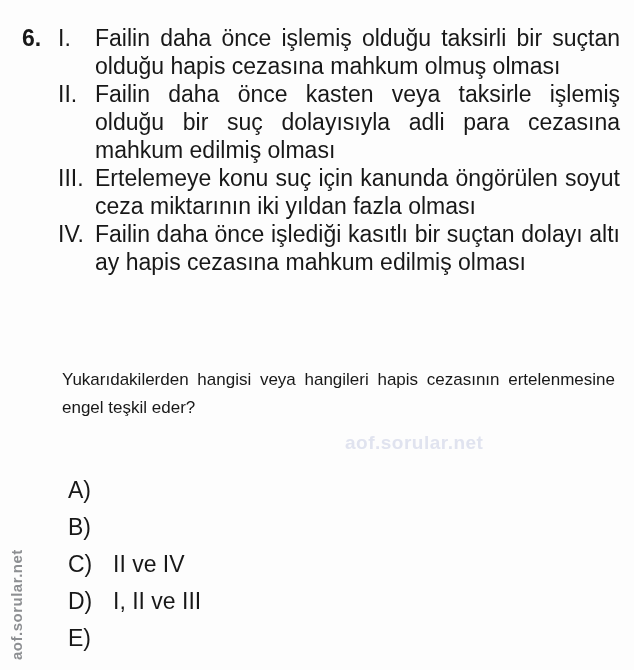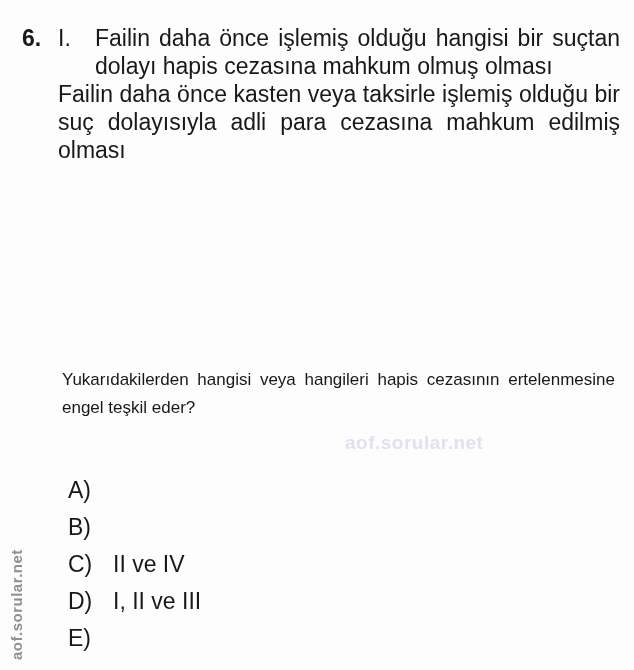--- a/index.html
+++ b/index.html
@@ -61,24 +61,33 @@
 </head>
 <body>
 
 <div class="page">
 
   <div class="qnum">6.</div>
 
   <div class="items">
     <div class="item">
       <span class="numeral">I.</span>
-      <div class="item-text">Failin daha önce işlemiş olduğu hangisi bir suçtan dolayı hapis cezasına mahkum olmuş olması</div>
+      <div class="item-text">Failin daha önce işlemiş olduğu taksirli bir suçtan olduğu hapis cezasına mahkum olmuş olması</div>
     </div>
     <div class="item">
+      <span class="numeral">II.</span>
       <div class="item-text">Failin daha önce kasten veya taksirle işlemiş olduğu bir suç dolayısıyla adli para cezasına mahkum edilmiş olması</div>
+    </div>
+    <div class="item">
+      <span class="numeral">III.</span>
+      <div class="item-text">Ertelemeye konu suç için kanunda öngörülen soyut ceza miktarının iki yıldan fazla olması</div>
+    </div>
+    <div class="item">
+      <span class="numeral">IV.</span>
+      <div class="item-text">Failin daha önce işlediği kasıtlı bir suçtan dolayı altı ay hapis cezasına mahkum edilmiş olması</div>
     </div>
   </div>
 
   <div class="stem">Yukarıdakilerden hangisi veya hangileri hapis cezasının ertelenmesine engel teşkil eder?</div>
 
   <div class="center-watermark">aof.sorular.net</div>
 
   <div class="options">
     <div class="option">
       <span class="opt-letter">A)</span>

